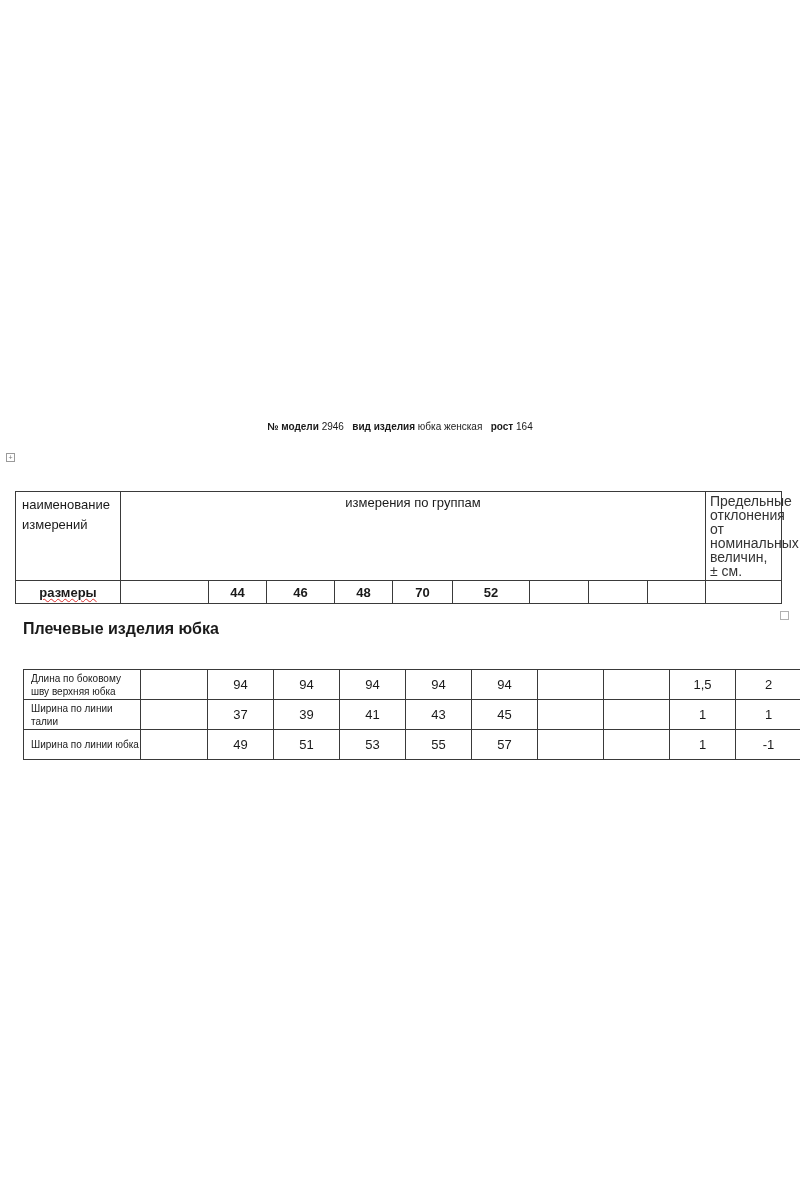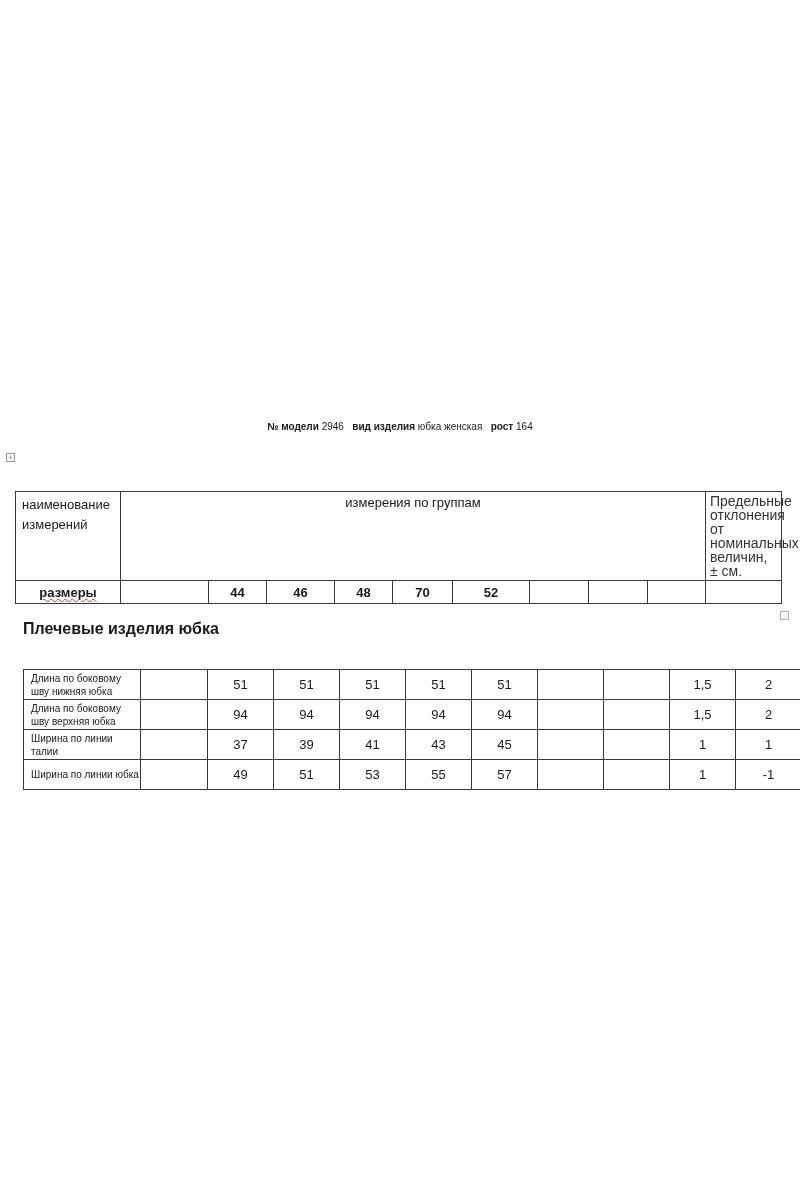--- a/index.html
+++ b/index.html
@@ -93,33 +93,20 @@
       <col style="width:66px">
     <col style="width:66px">
       <col style="width:66px">
       <col style="width:66px">
       <col style="width:66px">
     <col style="width:66px">
       <col style="width:66px">
       <col style="width:66px">
   </colgroup>
   <tbody>
-      <tr>
-    <td class="name">Длина по боковому шву нижняя юбка</td>
-    <td></td>
-    <td>51</td>
-    <td>51</td>
-    <td>51</td>
-    <td>51</td>
-    <td>51</td>
-    <td></td>
-    <td></td>
-    <td>1,5</td>
-    <td>2</td>
-  </tr>
   <tr>
     <td class="name">Длина по боковому шву верхняя юбка</td>
     <td></td>
     <td>94</td>
     <td>94</td>
     <td>94</td>
     <td>94</td>
     <td>94</td>
     <td></td>
     <td></td>

